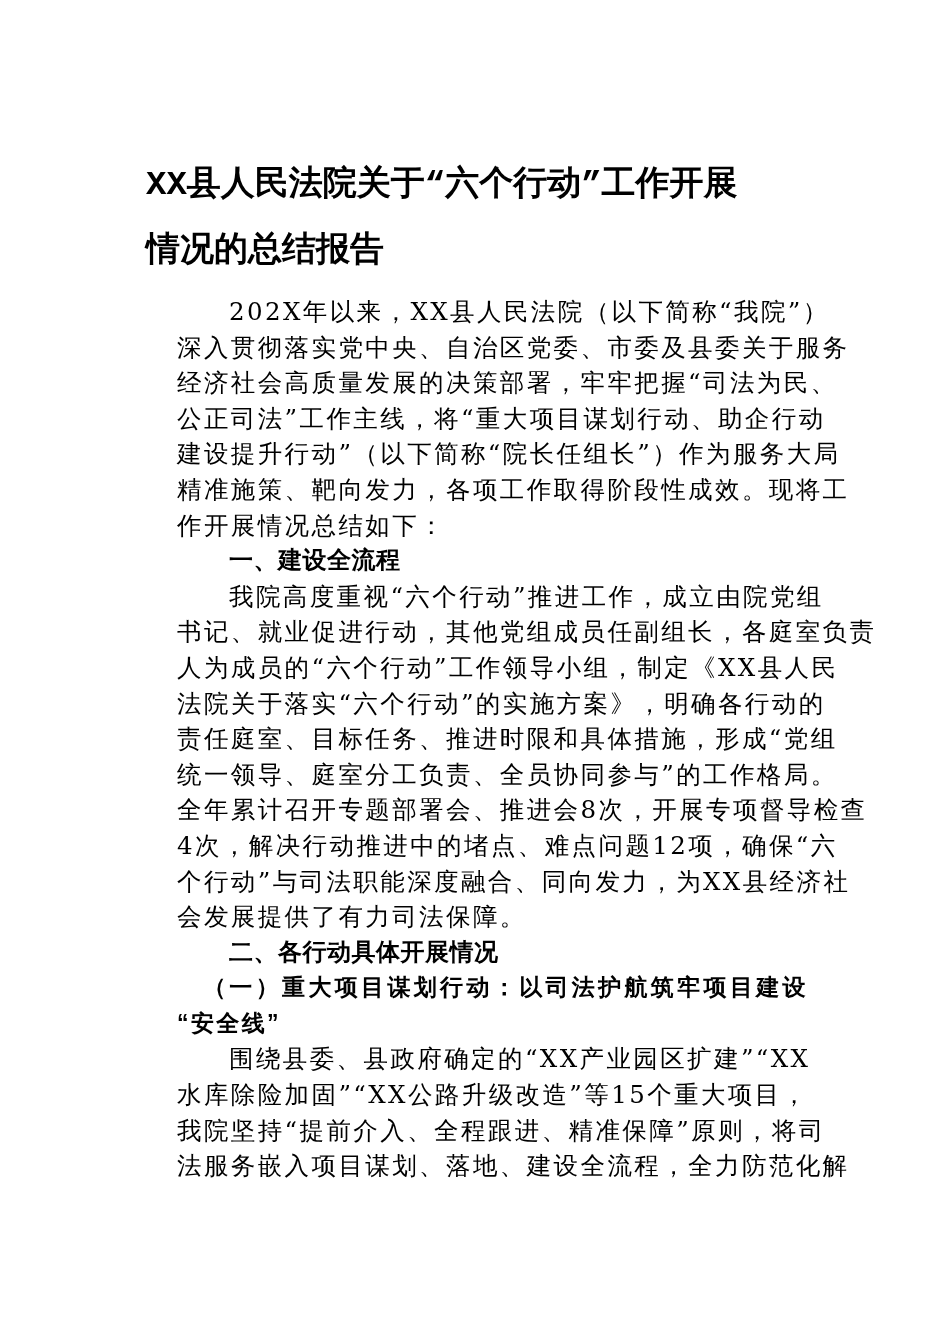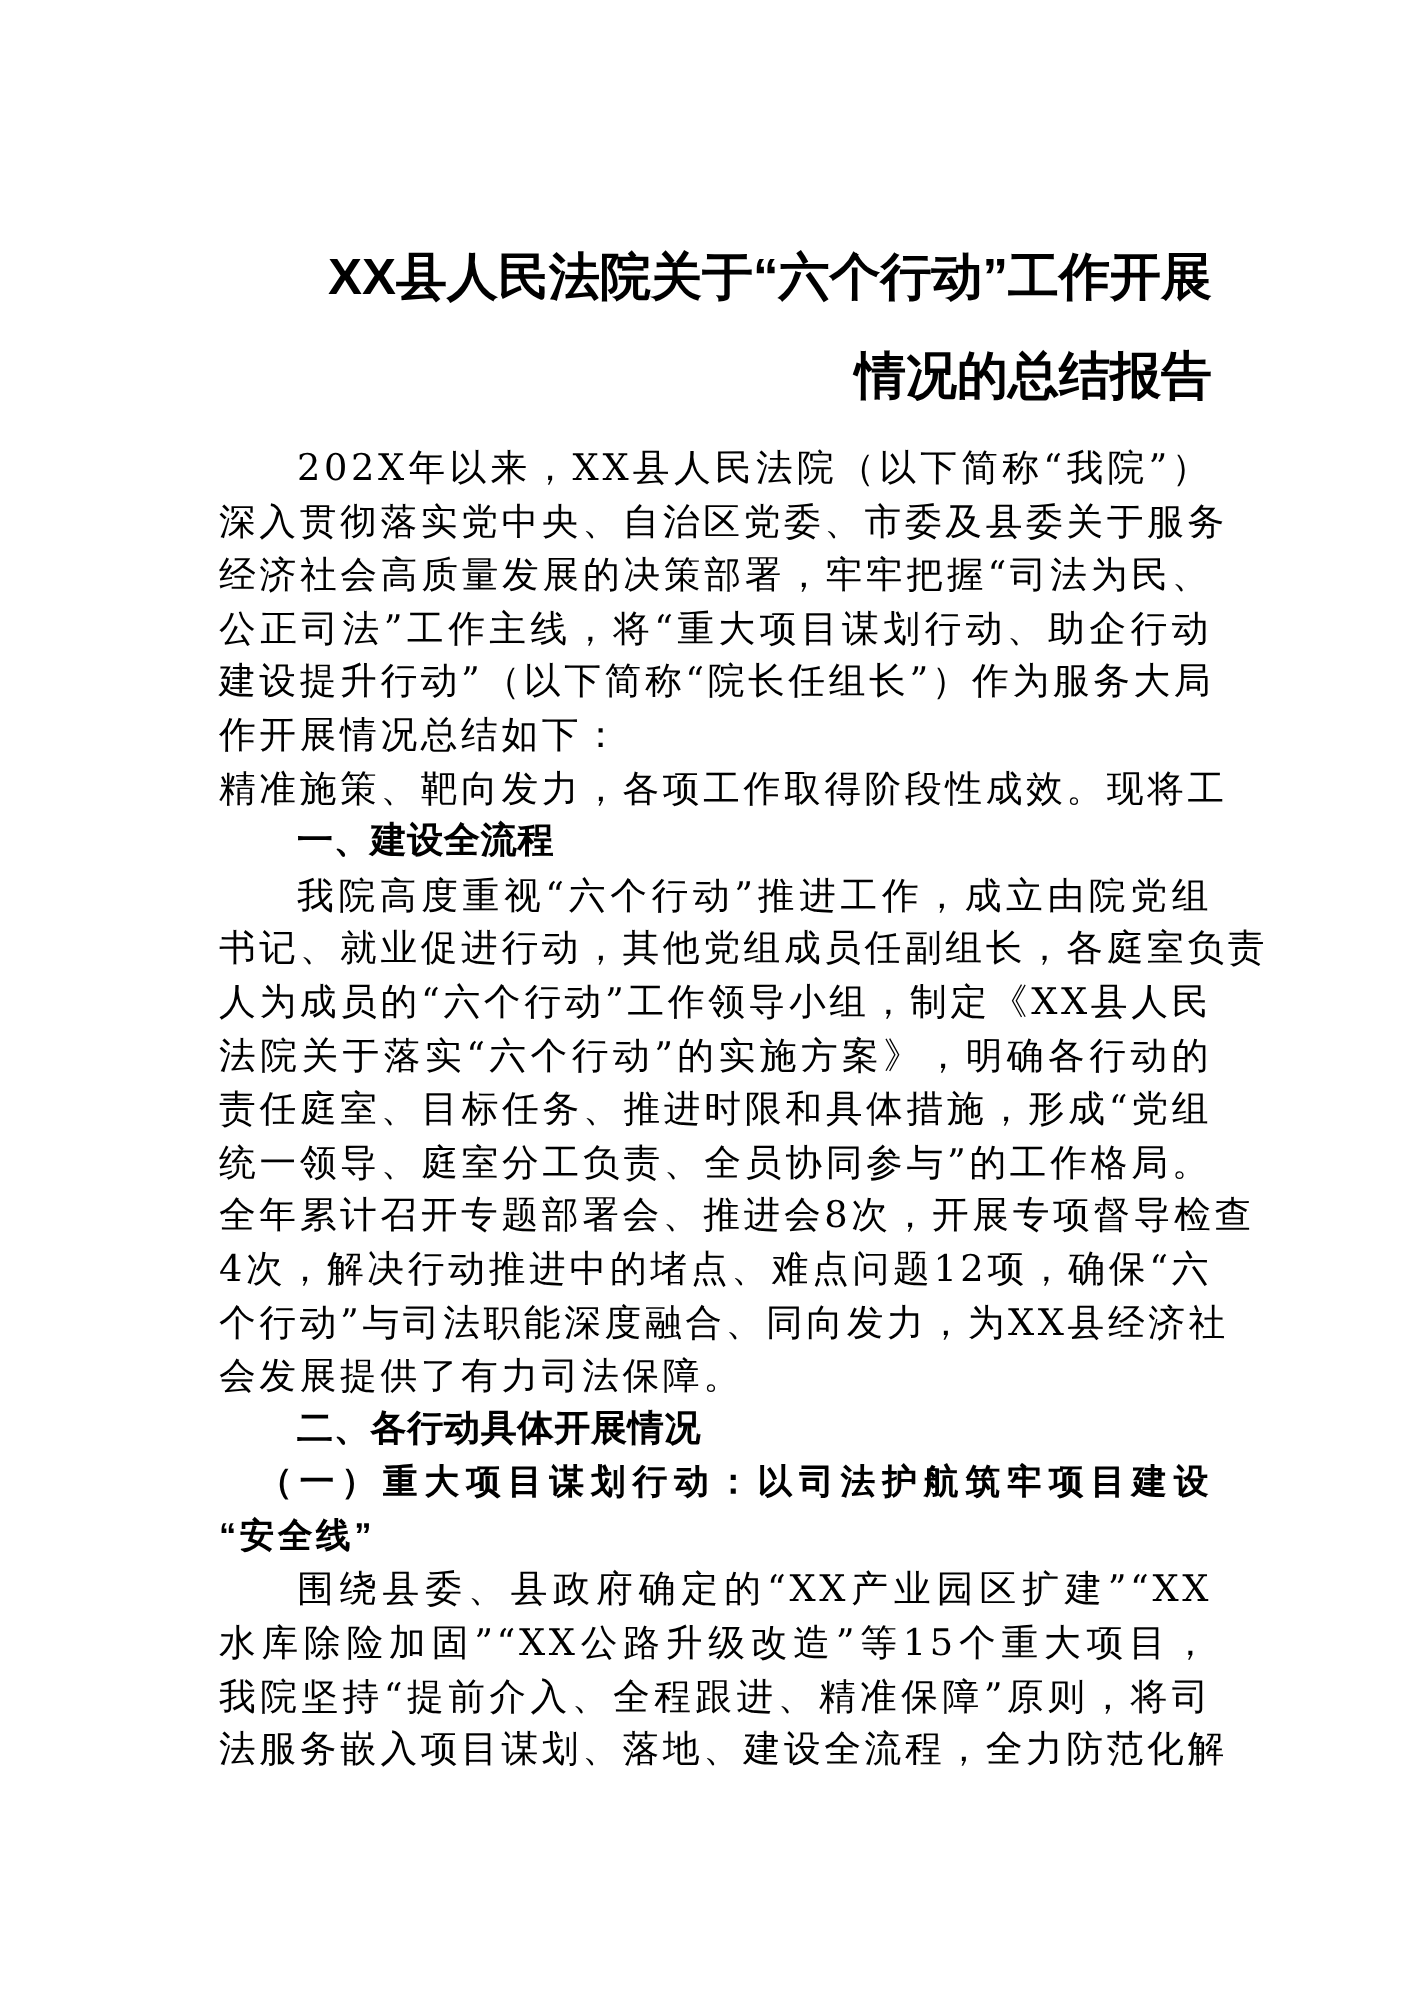--- a/index.html
+++ b/index.html
@@ -14,31 +14,32 @@
       position: relative;
       color: #000000;
     }
     .page {
       position: absolute;
       left: 146px;
       top: 152px;
       width: 662px;
     }
     .title {
-      font-family: Liberation Sans, sans-serif;
+      font-family: Liberation Mono, monospace;
       font-weight: bold;
       font-size: 34px;
       line-height: 66px;
-      text-align: right;
+      text-align: left;
       letter-spacing: 0px;
       margin: 0;
     }
     .title .line { display: block; white-space: nowrap; }
     .body {
       margin-top: 10px;
+      margin-left: 31px;
     }
     .para {
       font-family: "DejaVu Serif", "Liberation Serif", serif;
       font-size: 24.5px;
       line-height: 35.6px;
       text-align: justify;
       text-align-last: left;
       margin: 0;
       letter-spacing: 2.4px;
       text-indent: 52px;
@@ -81,22 +82,22 @@
   </h1>
 
   <div class="body">
 
     <p class="para">
       <span class="ln first justify">202X年以来，XX县人民法院（以下简称“我院”）</span>
       <span class="ln justify">深入贯彻落实党中央、自治区党委、市委及县委关于服务</span>
       <span class="ln justify">经济社会高质量发展的决策部署，牢牢把握“司法为民、</span>
       <span class="ln justify">公正司法”工作主线，将“重大项目谋划行动、助企行动</span>
       <span class="ln justify">建设提升行动”（以下简称“院长任组长”）作为服务大局</span>
+      <span class="ln justify">精准施策、靶向发力，各项工作取得阶段性成效。现将工</span>
       <span class="ln">作开展情况总结如下：</span>
-      <span class="ln justify">精准施策、靶向发力，各项工作取得阶段性成效。现将工</span>
     </p>
 
     <h2 class="heading">一、建设全流程</h2>
 
     <p class="para">
       <span class="ln first justify">我院高度重视“六个行动”推进工作，成立由院党组</span>
       <span class="ln justify">书记、就业促进行动，其他党组成员任副组长，各庭室负责</span>
       <span class="ln justify">人为成员的“六个行动”工作领导小组，制定《XX县人民</span>
       <span class="ln justify">法院关于落实“六个行动”的实施方案》，明确各行动的</span>
       <span class="ln justify">责任庭室、目标任务、推进时限和具体措施，形成“党组</span>

